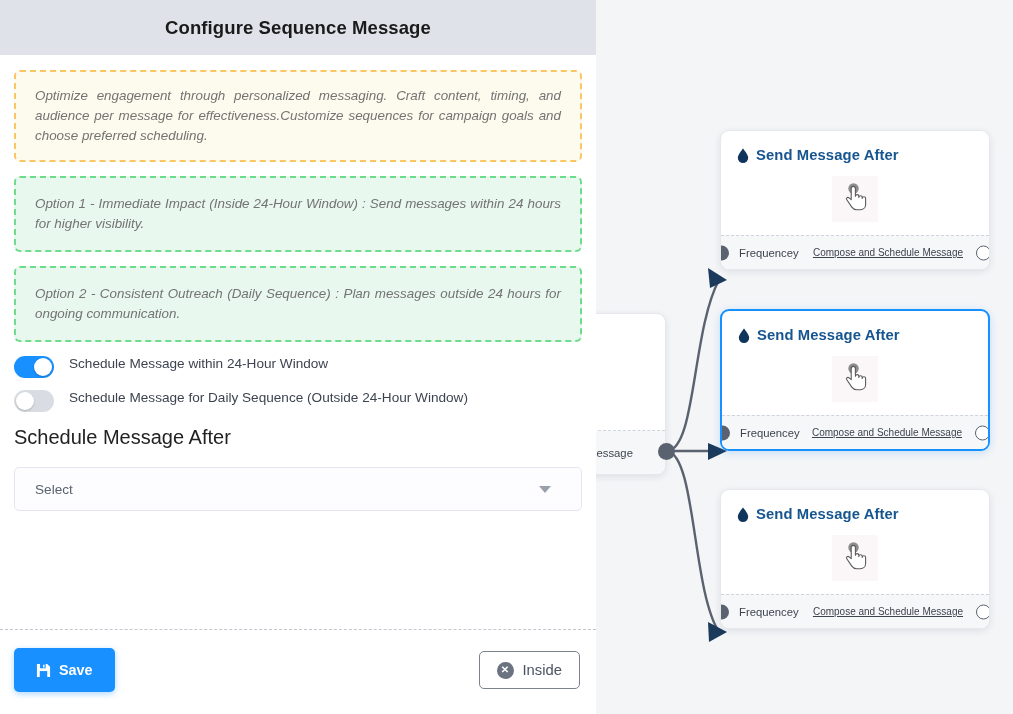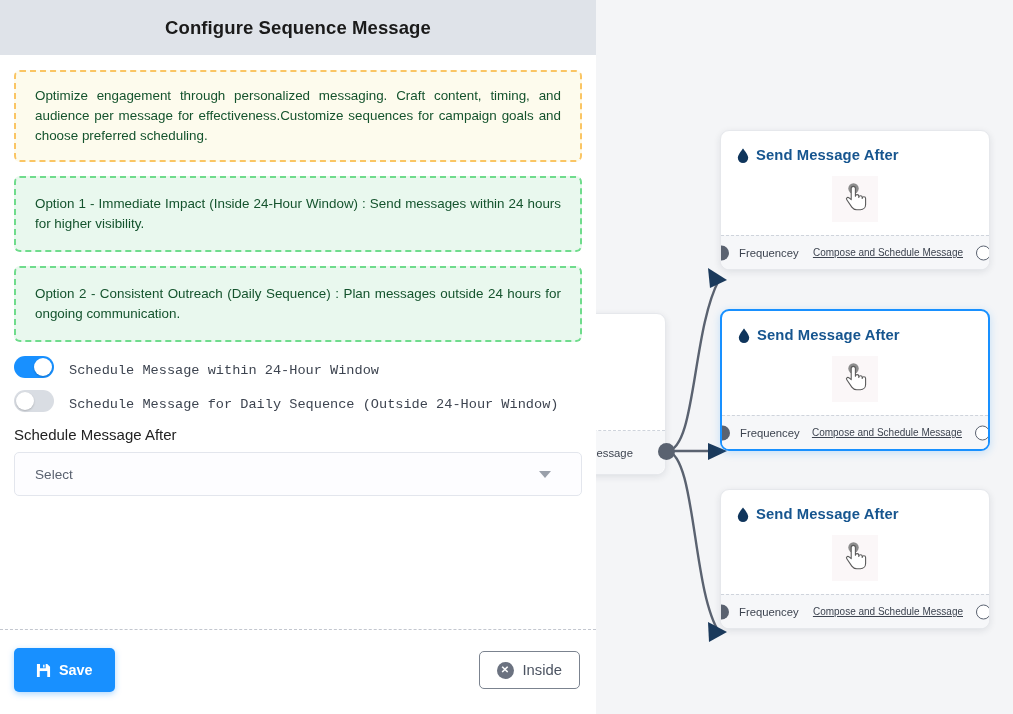--- a/index.html
+++ b/index.html
@@ -30,50 +30,50 @@
   .panel-body { flex: 1 1 auto; padding: 15px 14px 0 14px; position: relative; }
 
   .notice {
     border: 2px dashed #fac564;
     background: #fdfbed;
     border-radius: 6px;
     padding: 14px 19px;
     margin-bottom: 14px;
   }
   .notice p {
-    font-size: 13.4px; line-height: 20px; color: #14532d;
-    text-align: justify; text-justify: inter-word;
+    font-size: 13.4px; line-height: 20px; color: #737373;
+    text-align: justify; text-justify: inter-word; font-style: italic;
   }
   .notice.green {
     border-color: #6fdc8c;
     background: #e9f8ee;
     padding: 16px 19px;
   }
   .notice.green p { text-align: justify; }
 
   
-  .toggle-row { display: flex; align-items: flex-end; margin-top: 4px; margin-bottom: 12px; font-family: Liberation Mono, monospace; }
+  .toggle-row { display: flex; align-items: flex-start; margin-top: 4px; margin-bottom: 12px; }
   .toggle-row + .toggle-row { margin-top: 0; margin-bottom: 14px; }
   .switch {
     width: 40px; height: 22px; border-radius: 11px;
     background: #d9dde3; position: relative; flex: 0 0 40px;
     cursor: pointer; transition: background .15s;
   }
   .switch.on { background: #1890ff; }
   .switch .knob {
     position: absolute; top: 2px; left: 2px;
     width: 18px; height: 18px; border-radius: 50%;
     background: #fff; box-shadow: 0 1px 2px rgba(0,0,0,.2);
     transition: left .15s;
   }
   .switch.on .knob { left: 20px; }
   .toggle-label { margin-left: 15px; font-size: 13.6px; color: #3d4450; }
 
   .field-label {
-    font-size: 15px; color: #222; margin-top: 14px; margin-bottom: 9px;
+    font-size: 20px; color: #222; margin-top: 14px; margin-bottom: 18px;
     font-weight: 400;
   }
   .select-box {
     height: 44px; border: 1px solid #e3e6ed; border-radius: 5px;
     background: #fdfdff; display: flex; align-items: center;
     padding: 0 26px 0 20px; cursor: pointer; position: relative; justify-content: flex-end;
   }
   .select-value { font-size: 13.6px; color: #5a6270; flex: 1 1 auto; }
   .caret {
     width: 0; height: 0;

